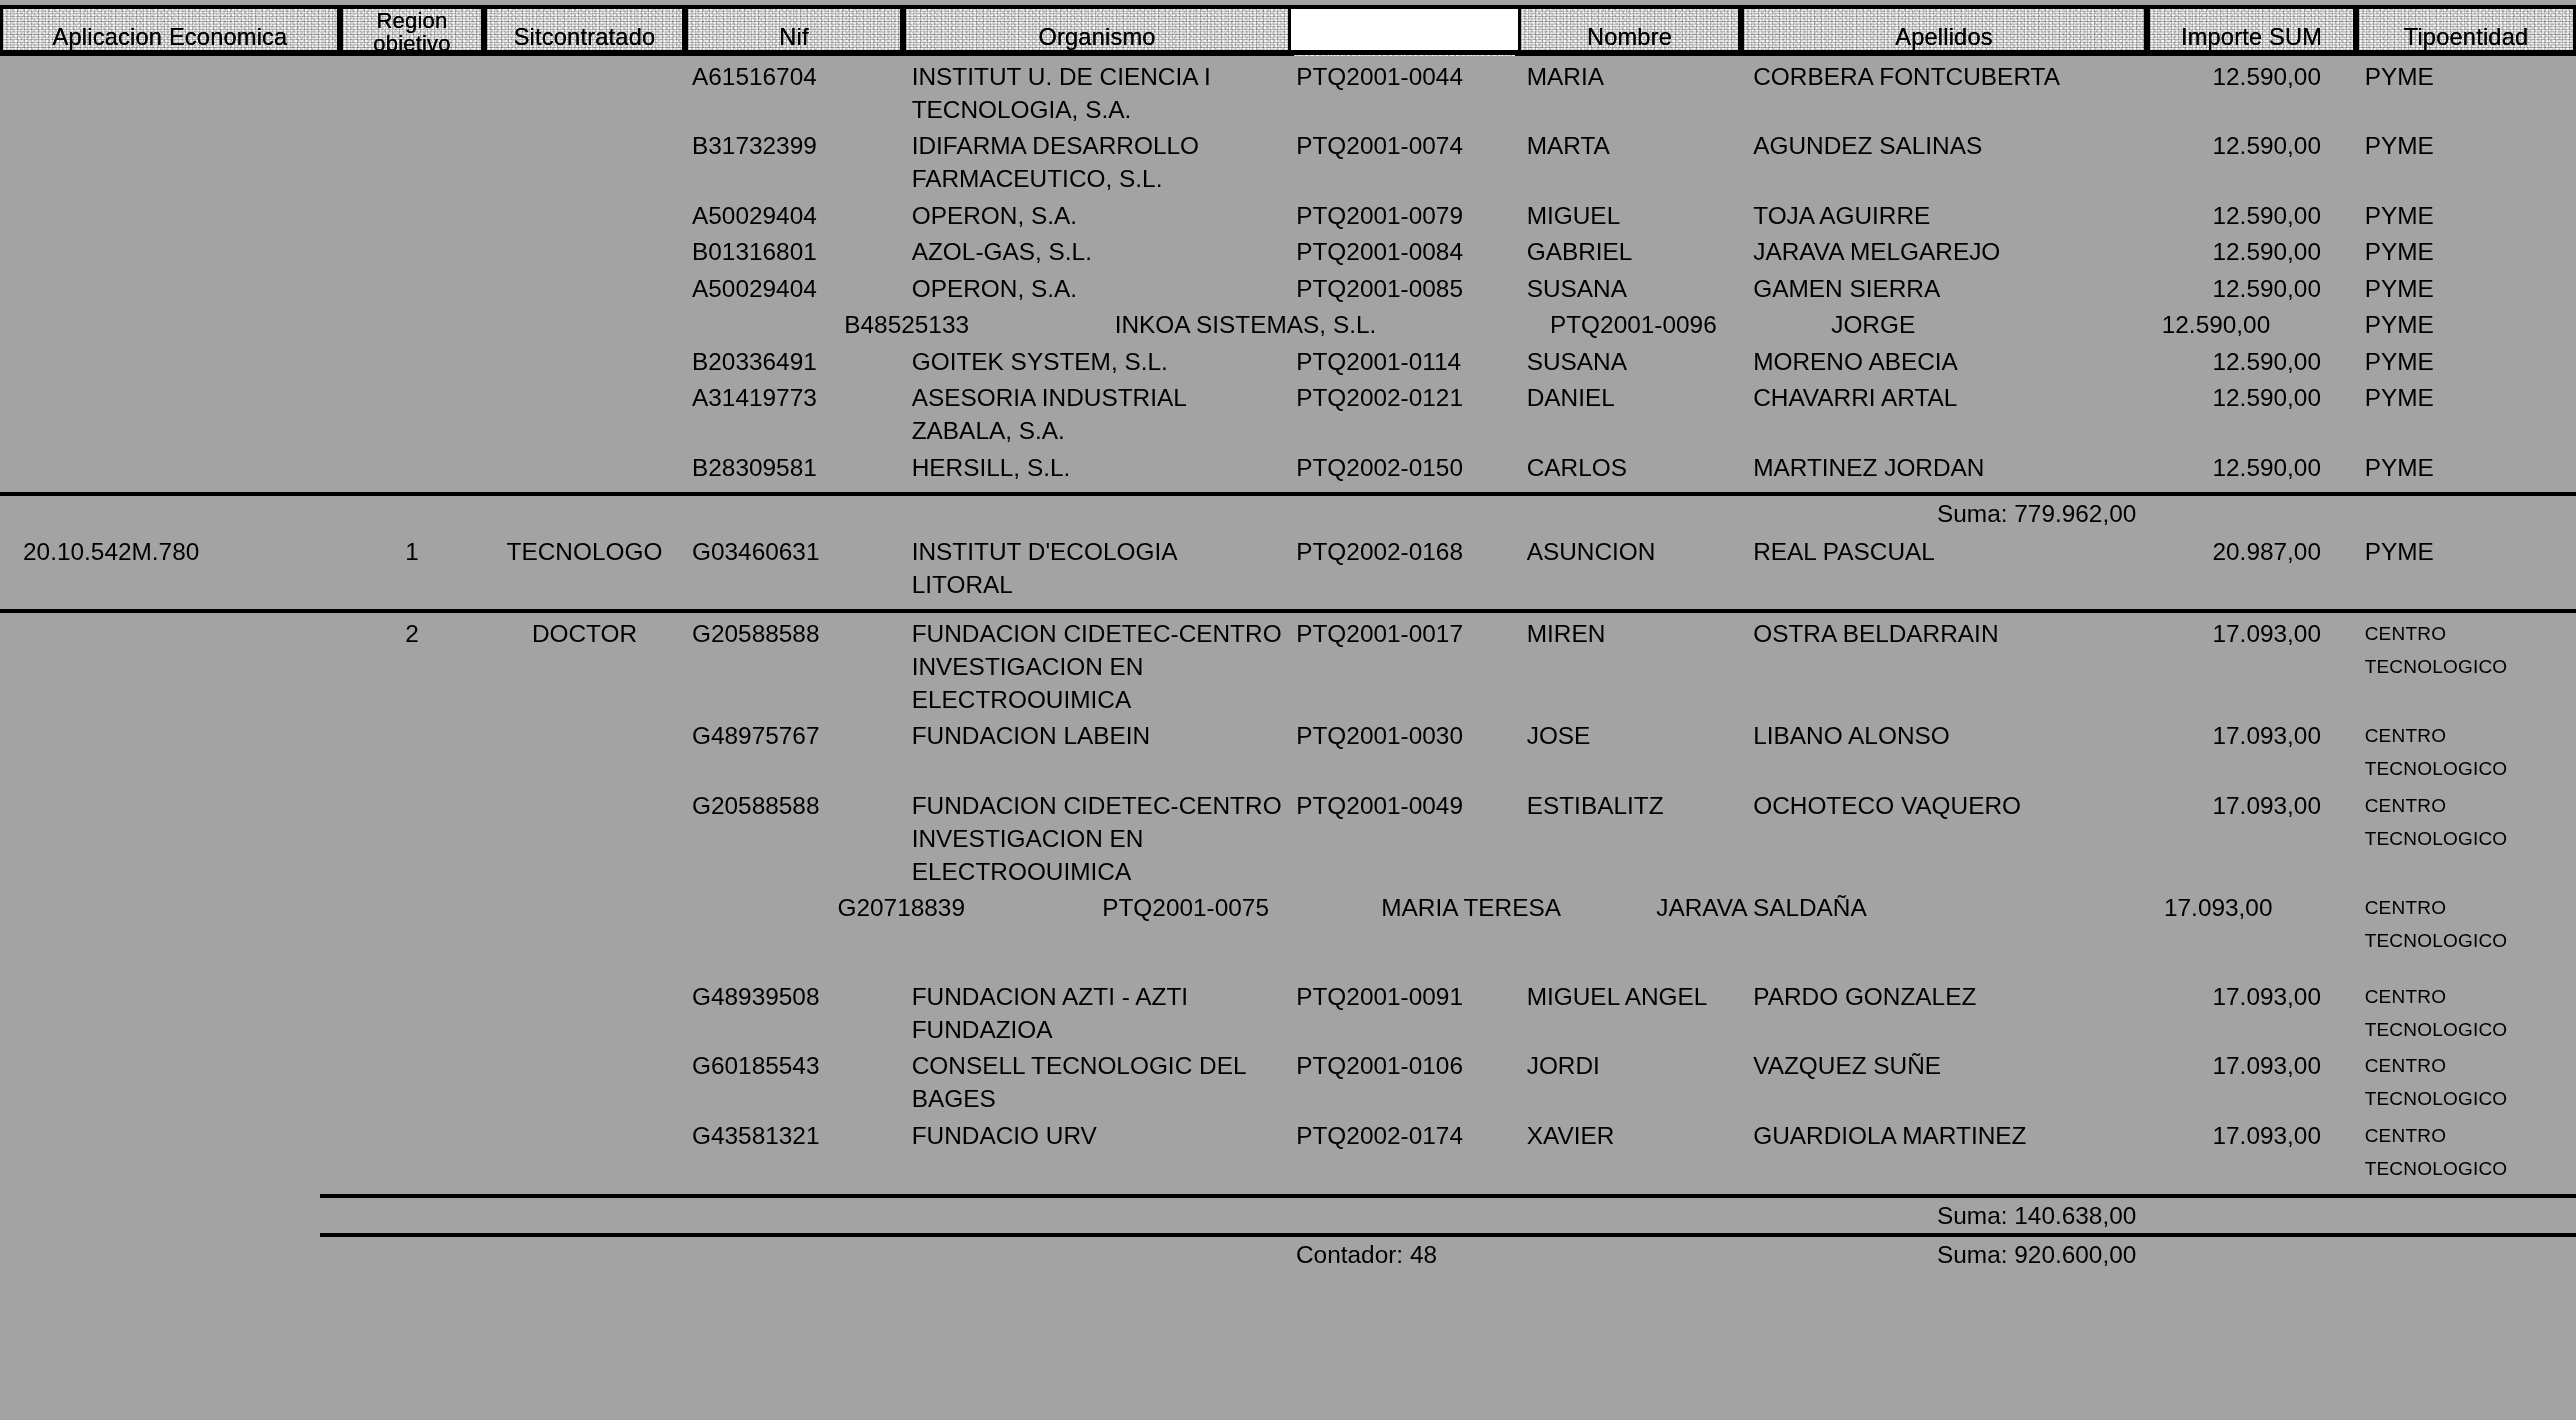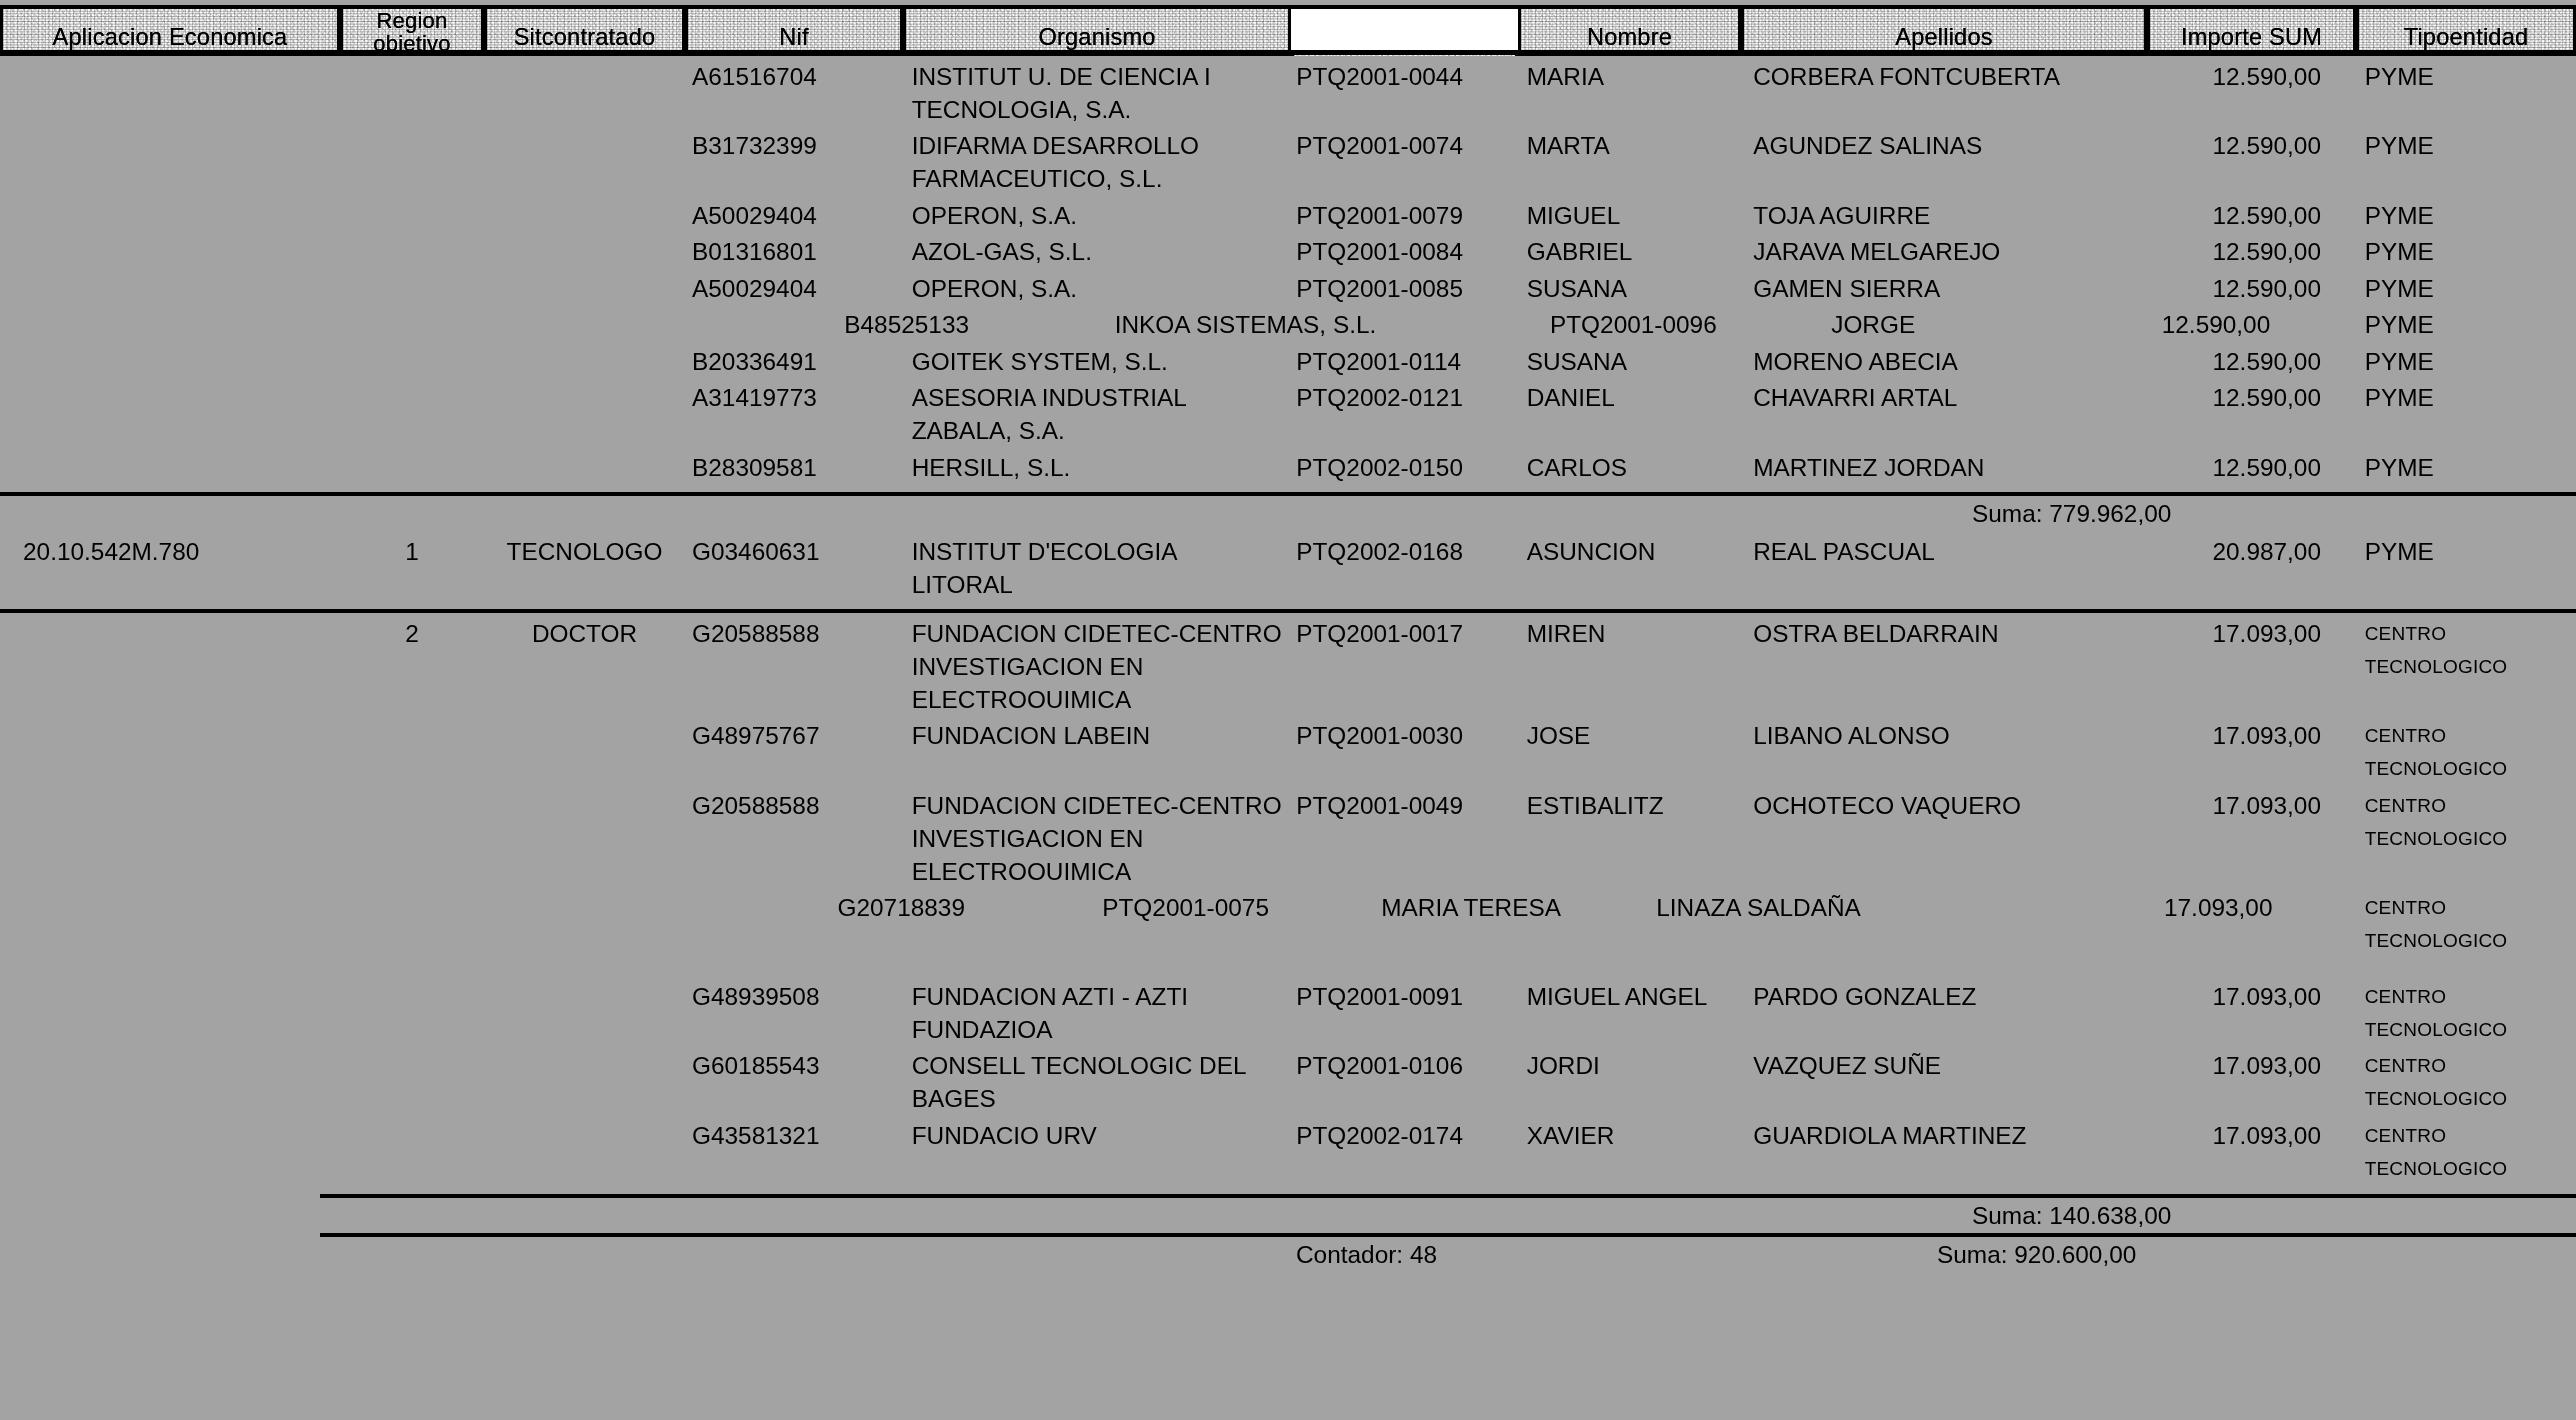--- a/index.html
+++ b/index.html
@@ -124,21 +124,20 @@
     margin-left: 320px;
     border-top: 4.4px solid #000;
   }
 
   .spacer-sm { height: 8.7px; width: 100%; }
   .spacer-md { height: 19px; width: 100%; }
 
   .suma-row {
     display: flex;
     width: 2576px;
-    gap: 35px;
   }
   .suma-spacer { width: 1937px; }
   .suma-text {
     font-size: 24.4px;
     line-height: 35px;
     text-align: left;
     white-space: nowrap;
   }
   .contador-row {
     display: flex;
@@ -381,21 +380,21 @@
       <div class="cell c-left   w-tipo tipo-small">CENTRO TECNOLOGICO</div>
     </div>
 
     <div class="row">
       <div class="cell c-left   w-aplicacion"></div>
       <div class="cell c-center w-region"></div>
       <div class="cell c-center w-sit"></div>
       <div class="cell c-left   w-nif">G20718839</div>
       <div class="cell c-left   w-referencia">PTQ2001-0075</div>
       <div class="cell c-left   w-nombre">MARIA TERESA</div>
-      <div class="cell c-left   w-apellidos">LINAZA SALDAÑA</div>
+      <div class="cell c-left   w-apellidos">JARAVA SALDAÑA</div>
       <div class="cell c-right  w-importe">17.093,00</div>
       <div class="cell c-left   w-tipo tipo-small">CENTRO TECNOLOGICO</div>
     </div>
 
     <div class="spacer-md"></div>
 
     <div class="row">
       <div class="cell c-left   w-aplicacion"></div>
       <div class="cell c-center w-region"></div>
       <div class="cell c-center w-sit"></div>

